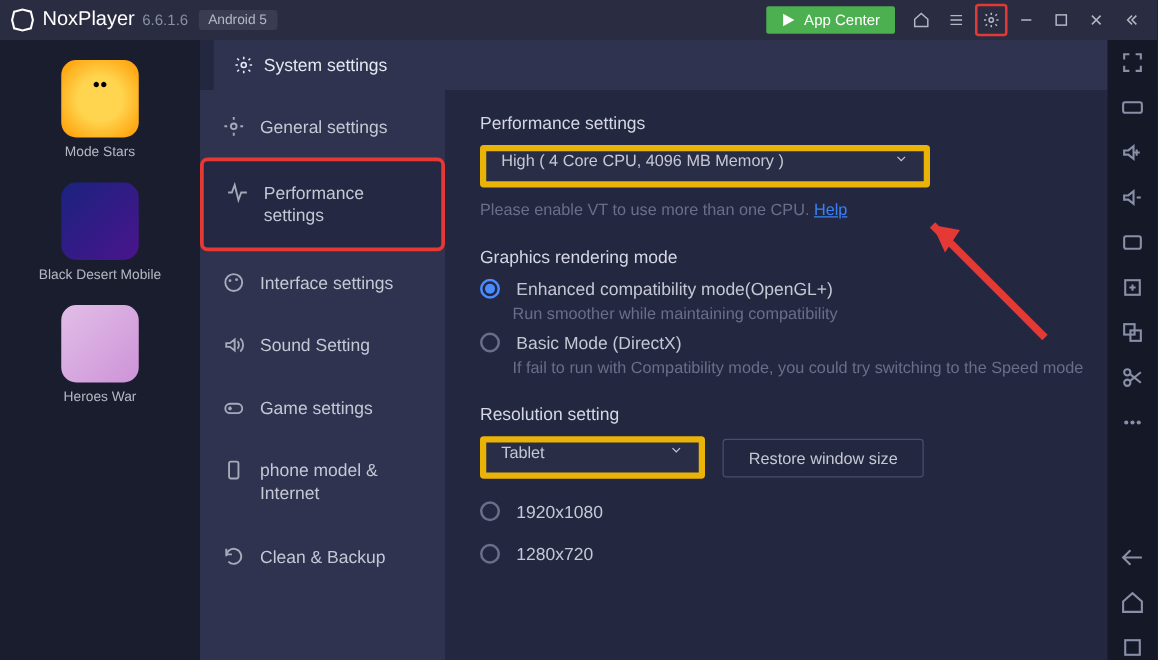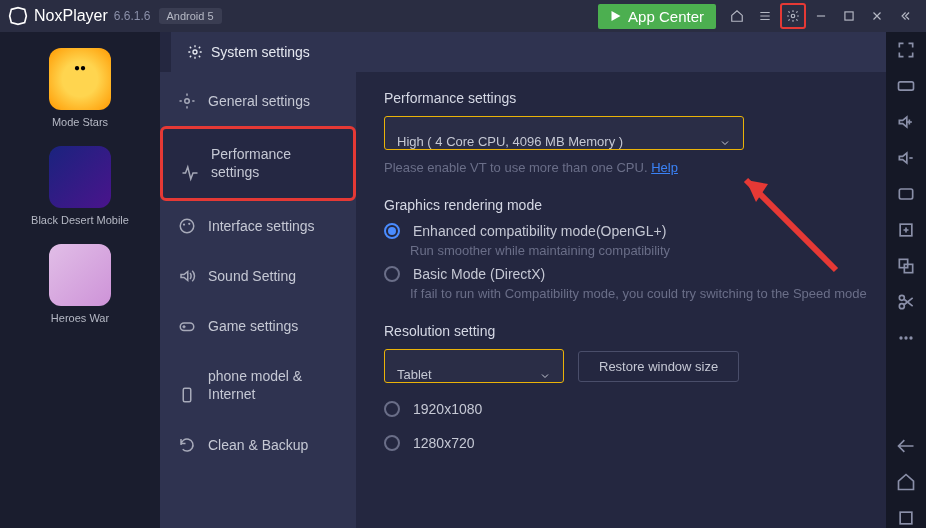--- a/index.html
+++ b/index.html
@@ -5,21 +5,21 @@
 * { margin: 0; padding: 0; box-sizing: border-box; font-family: "Segoe UI", Arial, sans-serif; }
 body { width: 926px; height: 528px; background: #1a1d2e; color: #c5c8d4; overflow: hidden; position: relative; }
 
 
 .titlebar { height: 32px; background: #2a2d42; display: flex; align-items: center; padding: 0 8px; gap: 8px; justify-content: space-between; }
 .logo { display: flex; align-items: center; gap: 6px; color: #fff; font-weight: 500; }
 .logo-icon { width: 20px; height: 20px; }
 .version { color: #8a8fa8; font-size: 12px; }
 .android-badge { background: #3a3d52; color: #b5b8c4; font-size: 11px; padding: 2px 8px; border-radius: 3px; }
 .titlebar-spacer { flex: 1; }
-.app-center { background: #4caf50; color: #fff; padding: 4px 12px; font-size: 15px; display: flex; align-items: center; gap: 6px; border-radius: 2px; }
+.app-center { background: #4caf50; color: #fff; padding: 4px 12px; font-size: 12px; display: flex; align-items: center; gap: 6px; border-radius: 2px; }
 .titlebar-icons { display: flex; gap: 2px; align-items: center; }
 .titlebar-btn { width: 26px; height: 26px; display: flex; align-items: center; justify-content: center; color: #b5b8c4; cursor: pointer; }
 .titlebar-btn.highlighted { border: 2px solid #e53935; border-radius: 3px; }
 .titlebar-btn svg { width: 14px; height: 14px; }
 
 
 .main { display: flex; height: calc(100% - 32px); }
 .apps-col { width: 160px; background: #1a1d2e; padding: 16px 8px; display: flex; flex-direction: column; gap: 18px; align-items: center; }
 .app-item { display: flex; flex-direction: column; align-items: center; gap: 6px; }
 .app-icon { width: 62px; height: 62px; border-radius: 12px; background: #444; }
@@ -29,29 +29,29 @@
 .app-icon.hw { background: linear-gradient(135deg,#e1bee7,#ce93d8); }
 .app-label { font-size: 11px; color: #b5b8c4; text-align: center; }
 
 
 .settings-panel { flex: 1; display: flex; position: relative; background: #242740; }
 .settings-header { position: absolute; top: 0; left: 11px; right: 0; height: 40px; background: #2f3350; display: flex; align-items: center; padding: 0 16px; gap: 8px; color: #e5e8f0; font-size: 14px; }
 .settings-close { position: absolute; right: 12px; top: 12px; color: #b5b8c4; cursor: pointer; }
 .settings-body { display: flex; margin-top: 40px; height: calc(100% - 40px); width: 100%; }
 
 .sidebar { width: 196px; background: #2f3350; display: flex; flex-direction: column; padding-top: 4px; }
-.sidebar-item { display: flex; align-items: flex-end; gap: 12px; padding: 16px 18px; color: #c5c8d4; font-size: 14px; cursor: pointer; }
+.sidebar-item { display: flex; align-items: flex-start; gap: 12px; padding: 16px 18px; color: #c5c8d4; font-size: 14px; cursor: pointer; }
 .sidebar-item.active { background: #252843; }
 .sidebar-item.highlighted { border: 3px solid #e53935; border-radius: 6px; }
 .sidebar-item svg { width: 18px; height: 18px; flex-shrink: 0; opacity: 0.8; }
 .sidebar-item .label { line-height: 1.3; }
 
 .content { flex: 1; padding: 18px 28px; overflow: hidden; }
 .section-title { color: #d5d8e4; font-size: 14px; margin-bottom: 10px; }
-.dropdown { display: flex; align-items: flex-end; justify-content: space-between; width: 360px; height: 34px; border: 1px solid #eab308; border-radius: 3px; padding: 0 12px; color: #c5c8d4; font-size: 13px; background: #2a2d46; cursor: pointer; }
+.dropdown { display: flex; align-items: flex-start; justify-content: space-between; width: 360px; height: 34px; border: 5px solid #eab308; border-radius: 3px; padding: 0 12px; color: #c5c8d4; font-size: 13px; background: #2a2d46; cursor: pointer; }
 .dropdown.narrow { width: 180px; }
 .hint { color: #6a6e88; font-size: 13px; margin-top: 10px; }
 .hint a { color: #3b82f6; text-decoration: underline; }
 .group { margin-top: 22px; }
 .radio-row { display: flex; align-items: center; gap: 13px; margin-top: 8px; color: #c5c8d4; font-size: 14px; }
 .radio { width: 16px; height: 16px; border: 2px solid #6a6e88; border-radius: 50%; display: inline-flex; align-items: center; justify-content: center; }
 .radio.checked { border-color: #4a8cff; }
 .radio.checked::after { content:""; width:8px; height:8px; background:#4a8cff; border-radius:50%; }
 .sub { color: #6a6e88; font-size: 13px; margin-top: 4px; margin-left: 26px; }
 .res-row { display: flex; gap: 14px; margin-top: 10px; align-items: center; }

